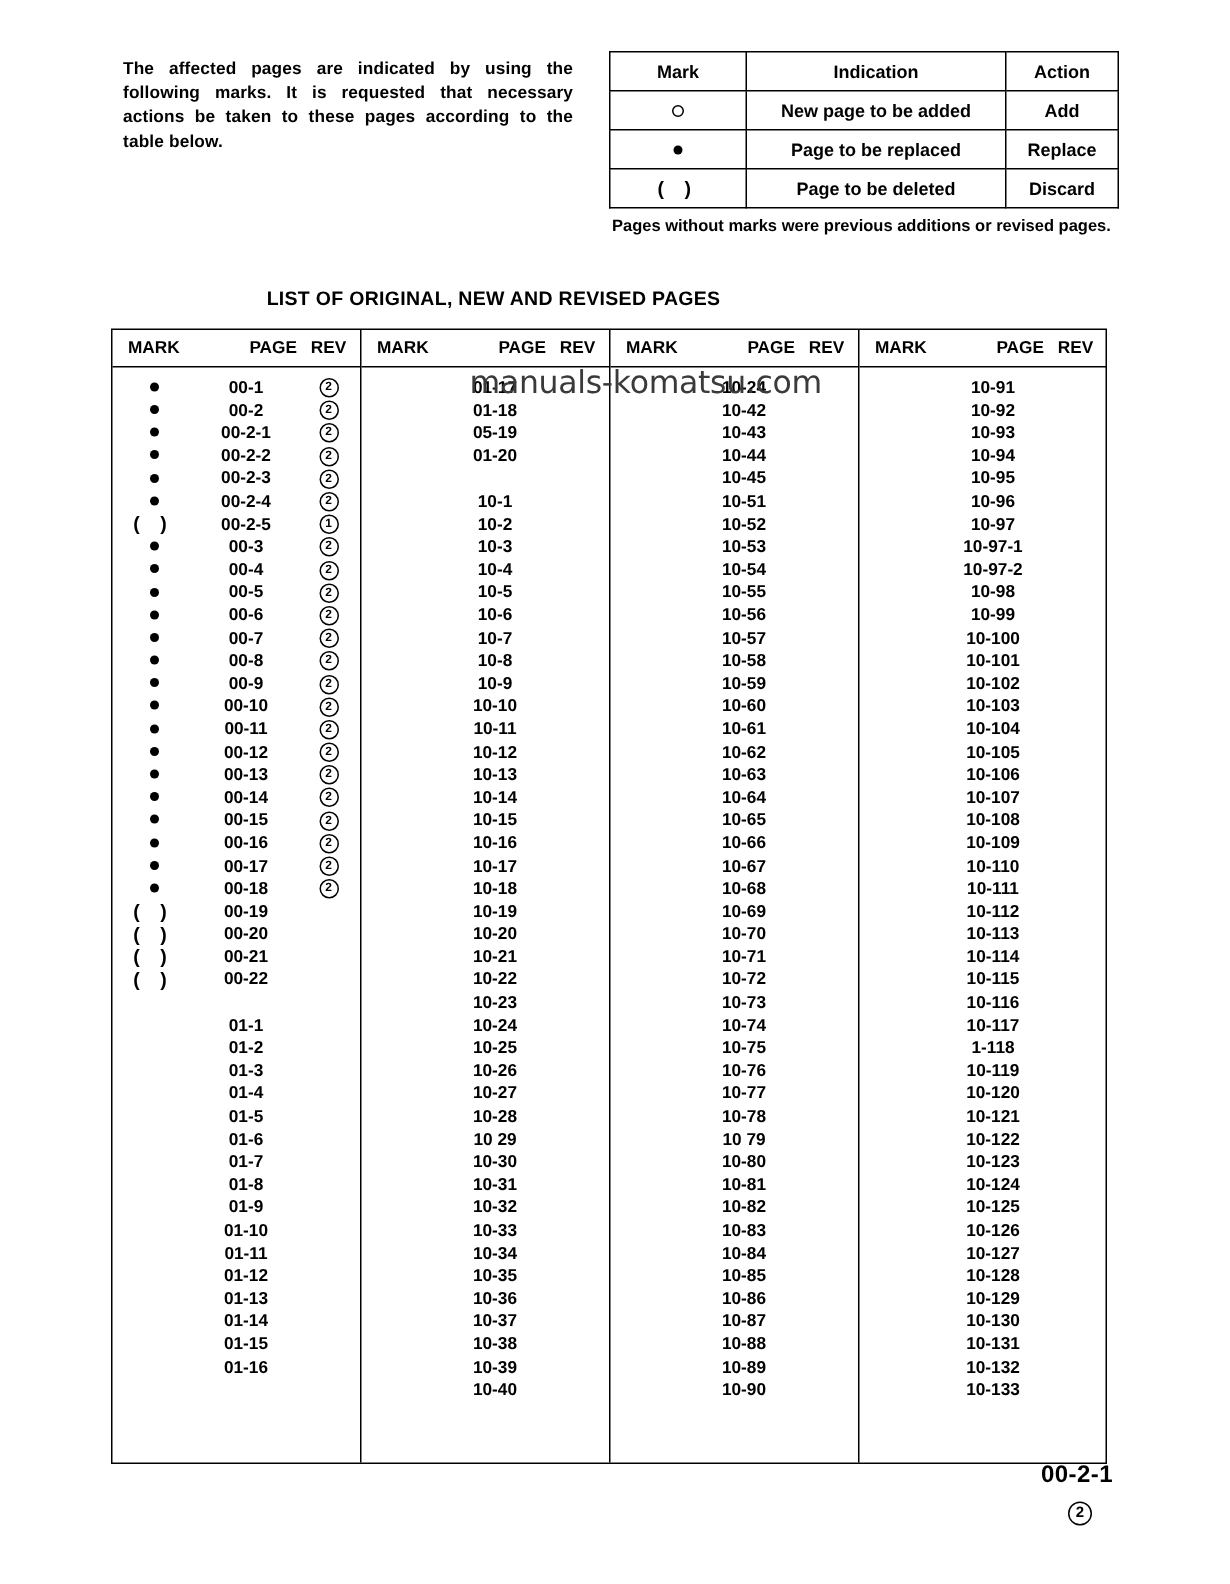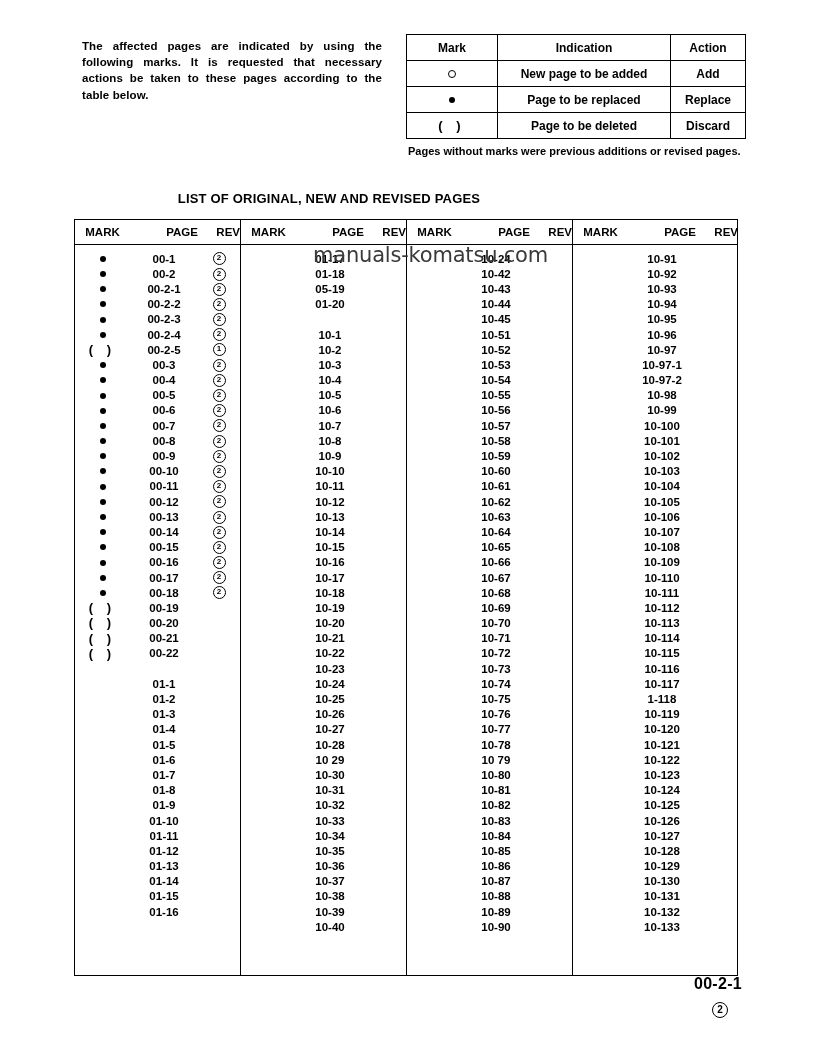--- a/index.html
+++ b/index.html
@@ -122,21 +122,21 @@
     height: 25px;
     border-bottom: 1.4px solid #000;
     display: flex;
     align-items: center;
     font-size: 11.5px;
     font-weight: 600;
     box-sizing: border-box;
   }
   .pg-head .h-mark { width: 55px; text-align: center; }
   .pg-head .h-page { width: 68px; text-align: right; }
-  .pg-head .h-rev  { width: 42px; text-align: right; }
+  .pg-head .h-rev  { width: 42px; text-align: center; }
 
   .pg-body { padding-top: 6px; }
 
   .pg-row {
     height: 15.2px;
     display: flex;
     align-items: center;
     font-size: 11.5px;
     font-weight: 600;
   }

